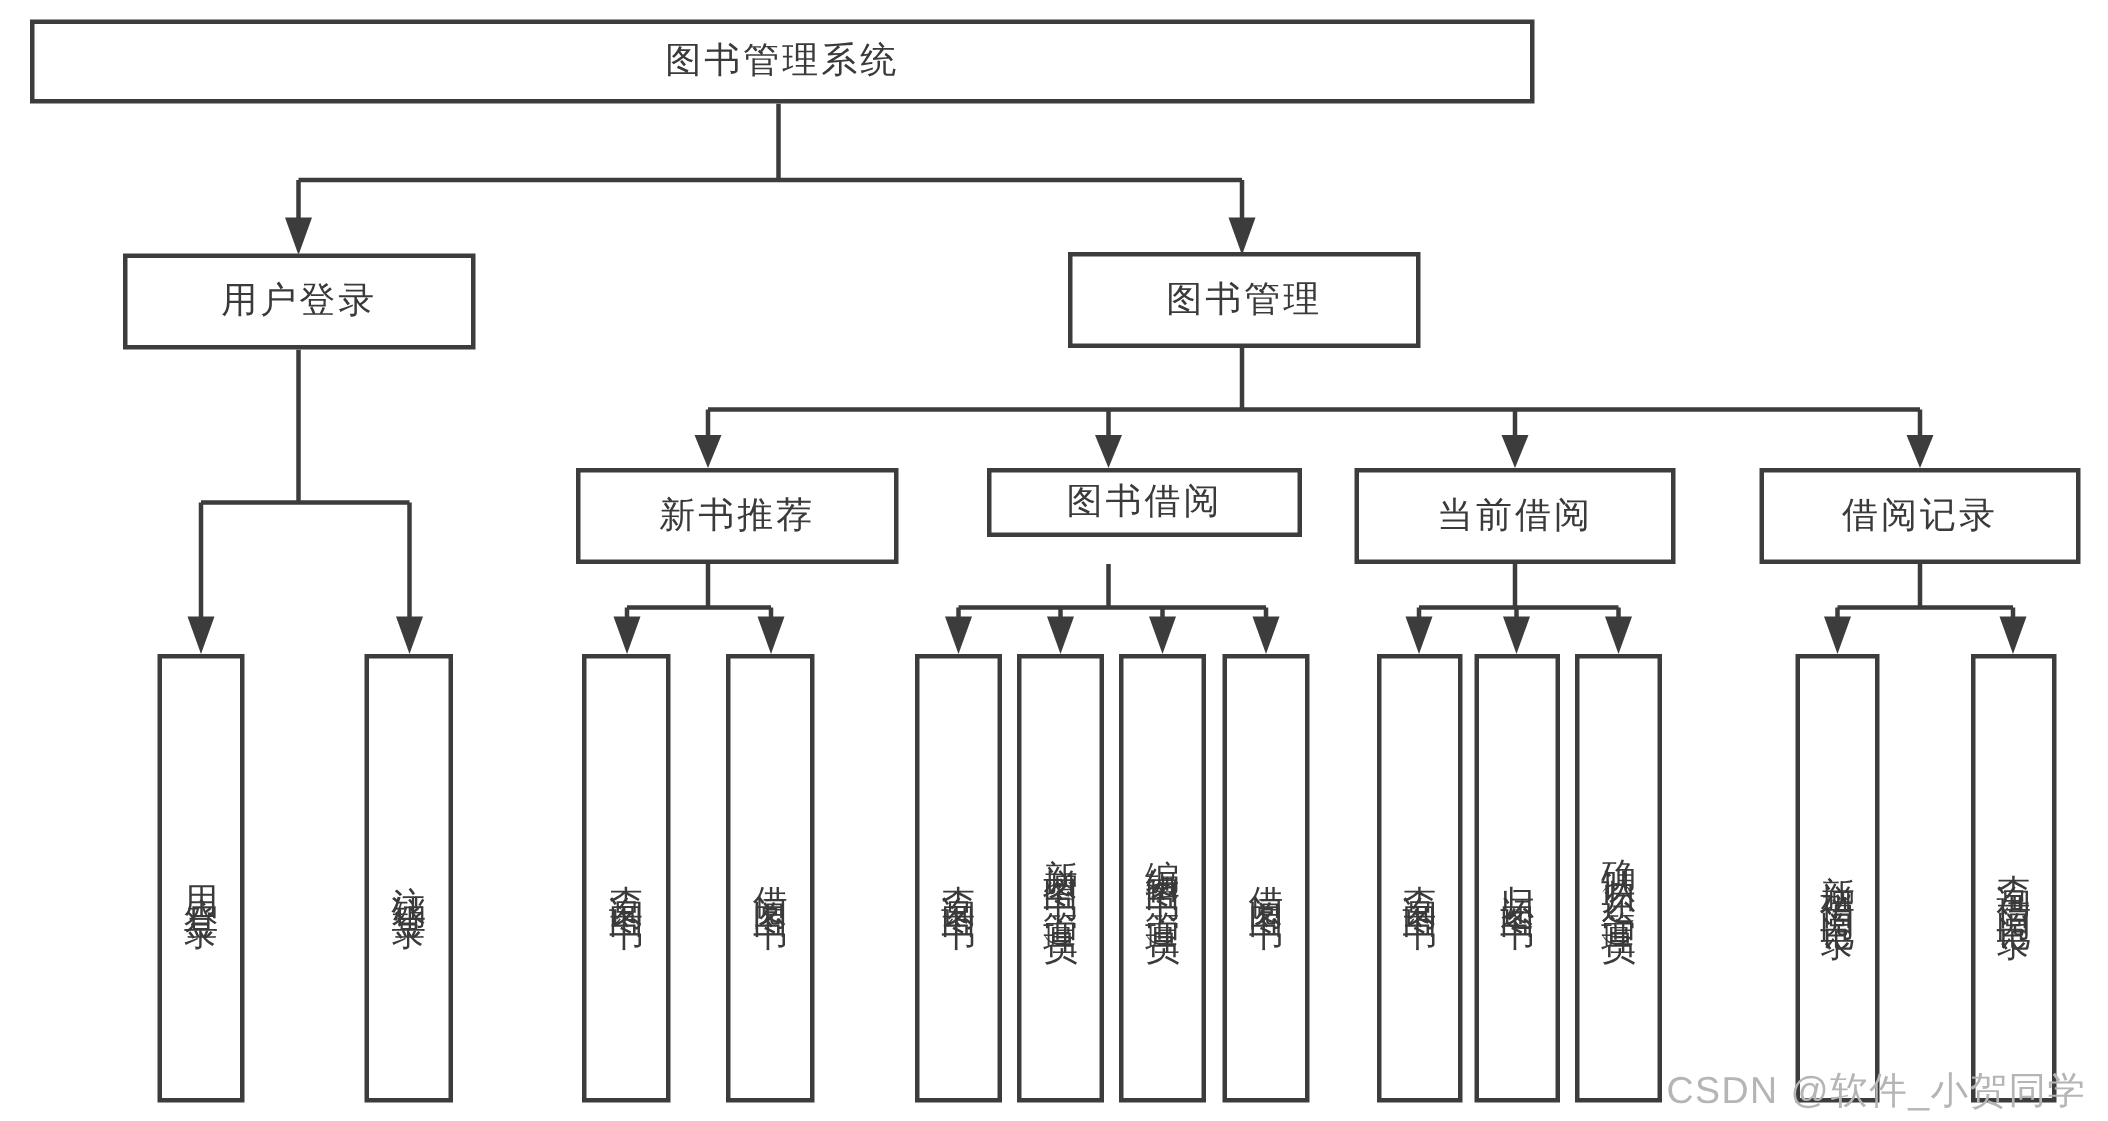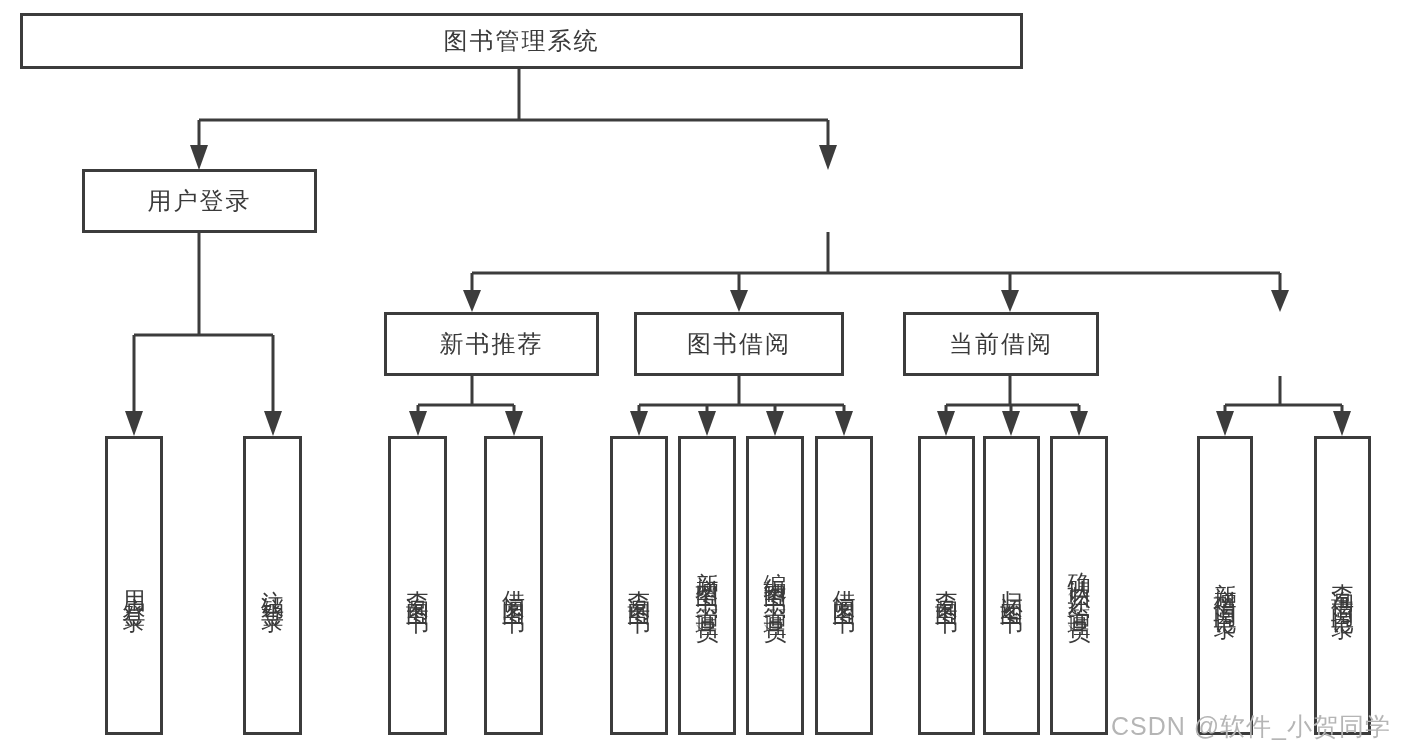--- a/index.html
+++ b/index.html
@@ -112,29 +112,35 @@
     </g>
   </svg>
 
   <div class="box" style="left:20px;top:13px;width:1003px;height:56px">
     <span class="lbl">图书管理系统</span>
   </div>
 
   <div class="box" style="left:82px;top:169px;width:235px;height:64px">
     <span class="lbl">用户登录</span>
   </div>
+  <div class="box" style="left:712px;top:168px;width:235px;height:64px">
+    <span class="lbl">图书管理</span>
+  </div>
 
   <div class="box" style="left:384px;top:312px;width:215px;height:64px">
     <span class="lbl">新书推荐</span>
   </div>
-  <div class="box" style="left:634px;top:312px;width:210px;height:64px">
+  <div class="box" style="left:658px;top:312px;width:210px;height:46px">
     <span class="lbl">图书借阅</span>
   </div>
-  <div class="box" style="left:903px;top:312px;width:196px;height:64px">
+  <div class="box" style="left:903px;top:312px;width:214px;height:64px">
     <span class="lbl">当前借阅</span>
+  </div>
+  <div class="box" style="left:1173px;top:312px;width:214px;height:64px">
+    <span class="lbl">借阅记录</span>
   </div>
 
   <div class="box v" style="left:105px;top:436px;width:58px;height:299px">
     <span class="lbl">用户登录</span>
   </div>
   <div class="box v" style="left:243px;top:436px;width:59px;height:299px">
     <span class="lbl">注销登录</span>
   </div>
 
   <div class="box v" style="left:388px;top:436px;width:59px;height:299px">

